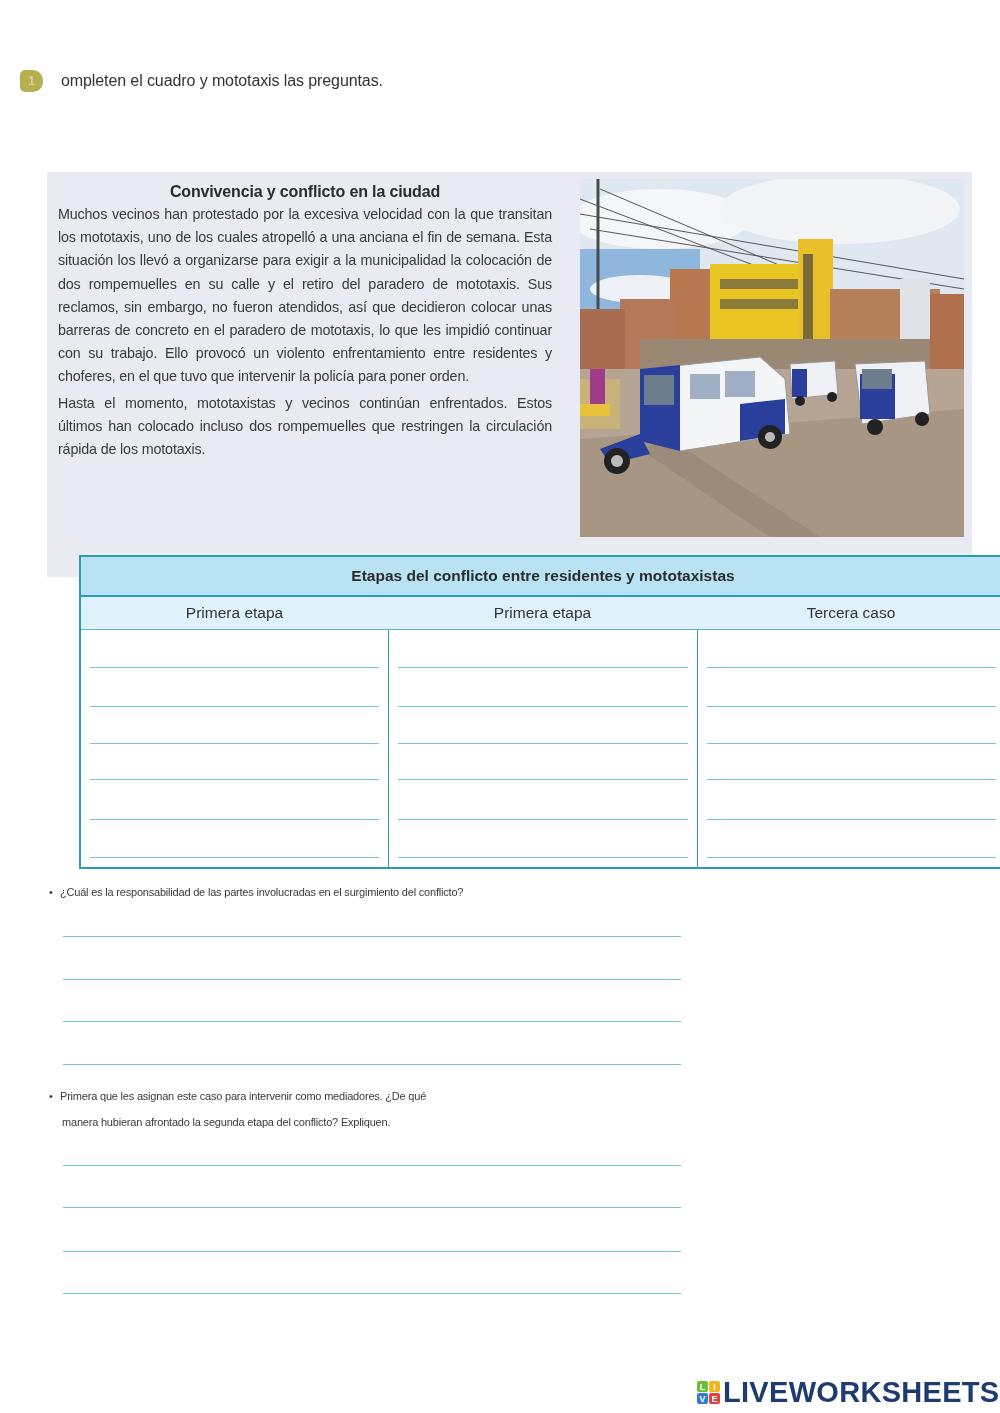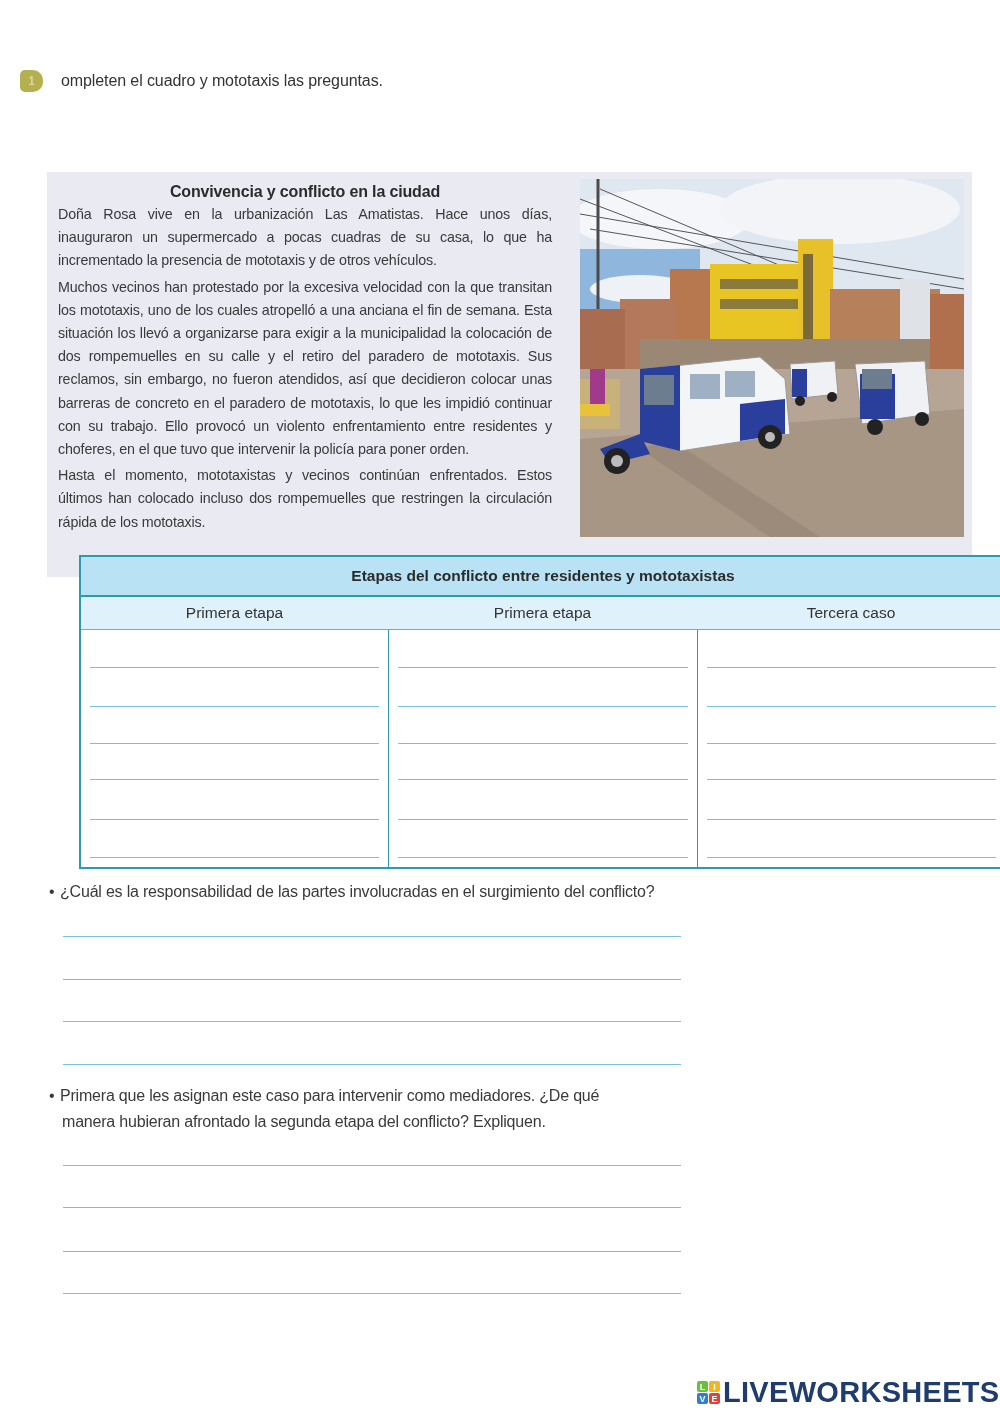--- a/index.html
+++ b/index.html
@@ -79,21 +79,21 @@
     }
     .col + .col { border-left: 1px solid #2b9bb0; }
     .col-line {
       position: absolute; left: 9px; right: 9px; height: 0;
       border-top: 1.5px solid #79c3d8;
     }
 
     
     .question {
       position: absolute; left: 49px;
-      font-size: 16px; line-height: 26px; color: #3a3a3a;
+      font-size: 11px; line-height: 26px; color: #3a3a3a;
       letter-spacing: -0.2px;
     }
     .question .bullet { display: inline-block; width: 11px; }
     .question .q-indent { padding-left: 13px; }
     .answer-line {
       position: absolute; left: 63px; width: 618px; height: 0;
       border-top: 1.5px solid #79c3d8;
     }
 
     
@@ -108,21 +108,20 @@
 <div class="page">
 
   <div class="instruction">
     <div class="badge">1</div>
     <div class="instruction-text">ompleten el cuadro y mototaxis las preguntas.</div>
   </div>
 
   <div class="panel">
     <div class="panel-text">
       <div class="panel-title">Convivencia y conflicto en la ciudad</div>
-      <p>Doña Rosa vive en la urbanización Las Amatistas. Hace unos días, inauguraron un supermercado a pocas cuadras de su casa, lo que ha incrementado la presencia de mototaxis y de otros vehículos.</p>
       <p>Muchos vecinos han protestado por la excesiva velocidad con la que transitan los mototaxis, uno de los cuales atropelló a una anciana el fin de semana. Esta situación los llevó a organizarse para exigir a la municipalidad la colocación de dos rompemuelles en su calle y el retiro del paradero de mototaxis. Sus reclamos, sin embargo, no fueron atendidos, así que decidieron colocar unas barreras de concreto en el paradero de mototaxis, lo que les impidió continuar con su trabajo. Ello provocó un violento enfrentamiento entre residentes y choferes, en el que tuvo que intervenir la policía para poner orden.</p>
       <p>Hasta el momento, mototaxistas y vecinos continúan enfrentados. Estos últimos han colocado incluso dos rompemuelles que restringen la circulación rápida de los mototaxis.</p>
     </div>
 
     <div class="photo" title="Mototaxis blancos y azules circulando por una calle de la ciudad">
       <svg width="384" height="358" viewBox="0 0 384 358" xmlns="http://www.w3.org/2000/svg">
 
         <rect x="0" y="0" width="384" height="150" fill="#dfe7f0"></rect>
         <ellipse cx="80" cy="40" rx="90" ry="30" fill="#f4f6f9"></ellipse>
         <ellipse cx="260" cy="30" rx="120" ry="35" fill="#f2f4f8"></ellipse>

